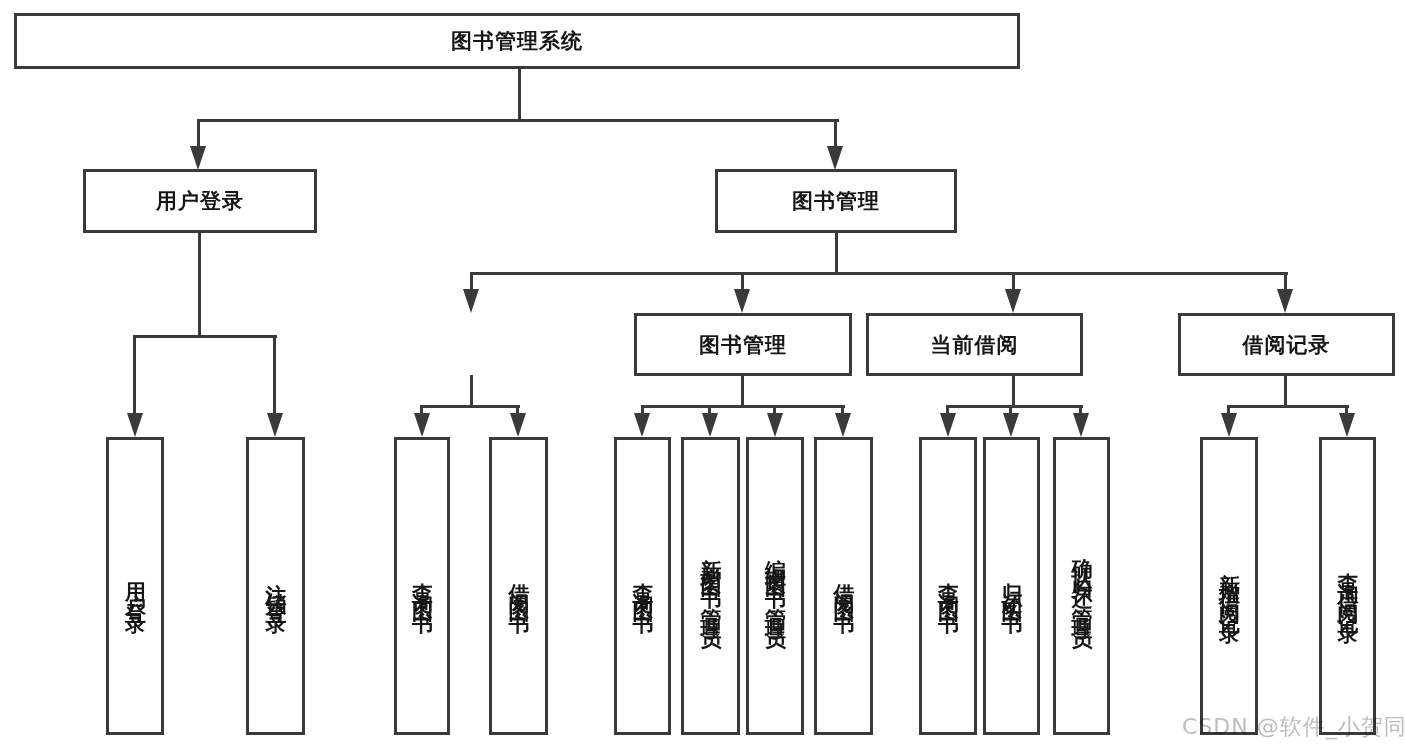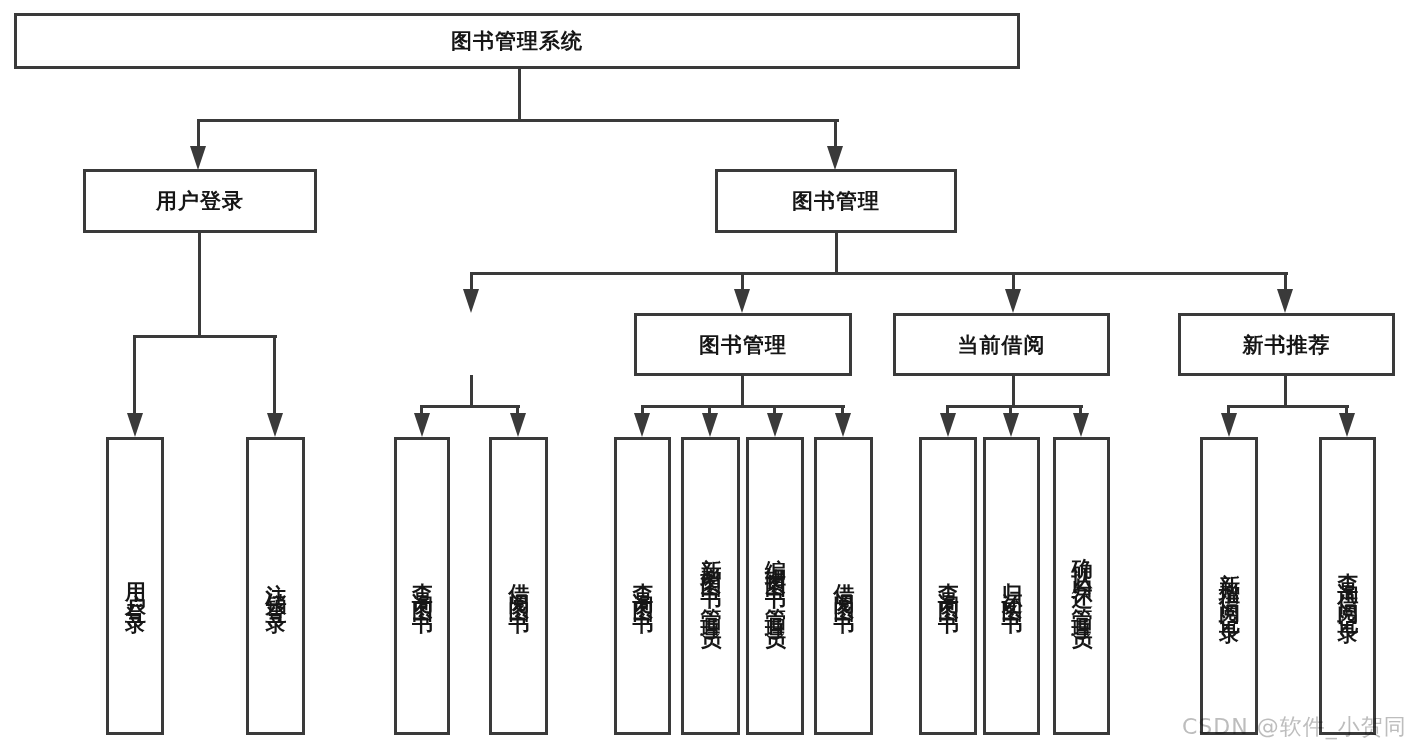--- a/index.html
+++ b/index.html
@@ -116,25 +116,25 @@
   <div class="box" style="left:83px;top:169px;width:234px;height:64px">
     <span>用户登录</span>
   </div>
   <div class="box" style="left:715px;top:169px;width:242px;height:64px">
     <span>图书管理</span>
   </div>
 
   <div class="box" style="left:634px;top:313px;width:218px;height:63px">
     <span>图书管理</span>
   </div>
-  <div class="box" style="left:893px;top:313px;width:217px;height:63px">
+  <div class="box" style="left:866px;top:313px;width:217px;height:63px">
     <span>当前借阅</span>
   </div>
   <div class="box" style="left:1178px;top:313px;width:217px;height:63px">
-    <span>新书推荐</span>
+    <span>借阅记录</span>
   </div>
 
   <div class="box leaf" style="left:106px;top:437px;width:58px;height:298px">
     <span class="vtext">用户登录</span>
   </div>
   <div class="box leaf" style="left:246px;top:437px;width:59px;height:298px">
     <span class="vtext">注销登录</span>
   </div>
 
   <div class="box leaf" style="left:394px;top:437px;width:56px;height:298px">

